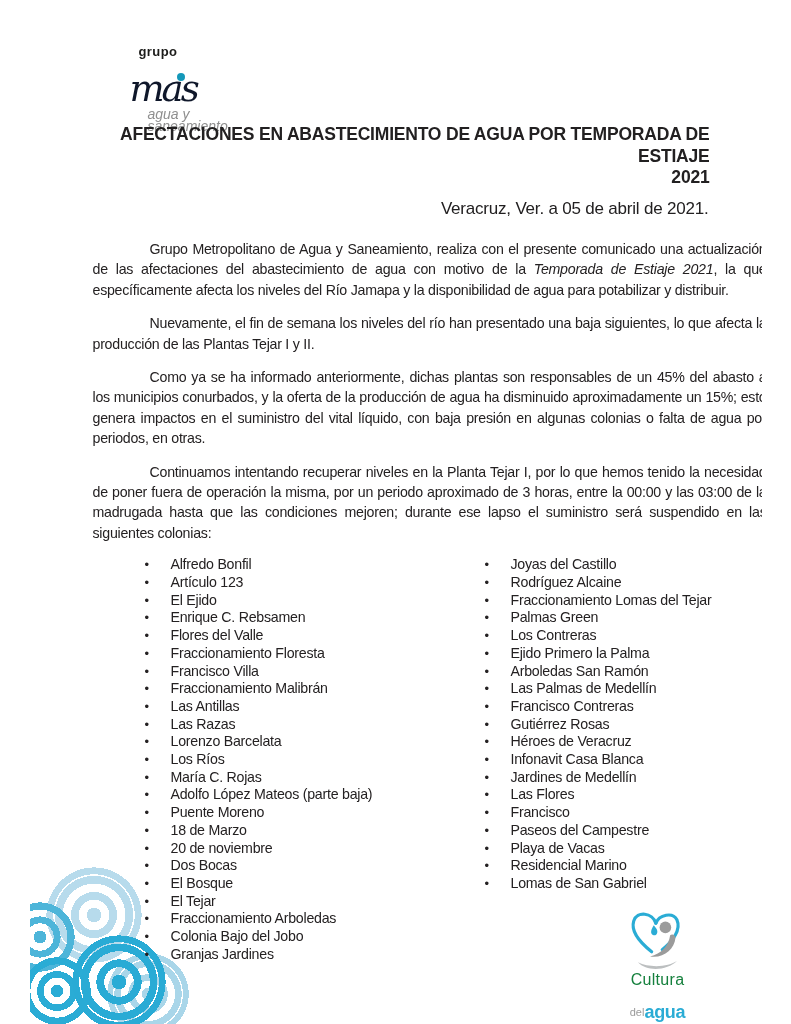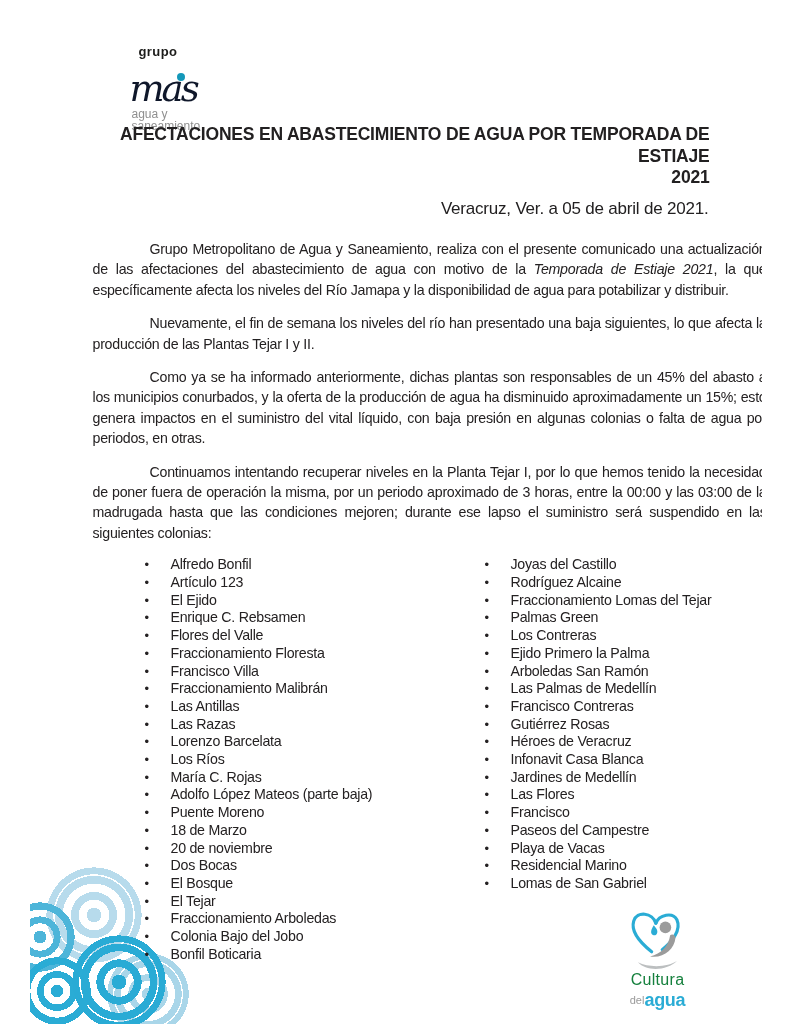--- a/index.html
+++ b/index.html
@@ -8,21 +8,21 @@
     background:#ffffff; overflow:hidden;
     font-family:"Liberation Sans", sans-serif; color:#262324;
   }
 
   
   .brand { position:absolute; left:100px; top:44px; z-index:2; }
   .brand-grupo { font-size:13px; font-weight:bold; color:#1d1d1b; letter-spacing:.4px; margin-left:9px; }
   .brand-script { position:relative; font-family:"DejaVu Serif", serif; font-style:italic; font-weight:normal;
                   font-size:37px; line-height:30px; letter-spacing:-3px; color:#0f172a;margin-top:15px; }
   .brand-dot { position:absolute; left:47px; top:-1px; width:8px; height:8px; border-radius:50%; background:#1498b9; }
-  .brand-tagline { font-size:12px; line-height:12px; color:#8f8f8f; margin-top:4px; margin-left:2px; }
+  .brand-tagline { font-size:14px; line-height:12px; color:#8f8f8f; margin-top:4px; margin-left:18px;font-style:italic; }
 
   
   .header { position:absolute; top:124px; left:55px; right:52px; text-align:right; z-index:2; }
   .title { font-size:17.5px; font-weight:bold; letter-spacing:-.2px; line-height:21.5px; color:#222021; }
   .subtitle { font-size:16.5px; font-weight:bold; letter-spacing:-.2px; margin-top:1px; color:#222021; }
   .dateline { position:absolute; top:199px; right:53px; font-size:17px; letter-spacing:-.2px;
               font-weight:normal; color:#222021; z-index:2; }
 
   
   .content { position:absolute; top:239px; left:63px; width:674px; z-index:2;
@@ -48,21 +48,21 @@
   .rings-pale-top    { --c:#b7dbec; left:15px;  top:866px; width:98px; height:98px; }
   .rings-pale-right  { --c:#a9d6e9; left:76px;  top:952px; width:84px; height:84px; }
   .rings-med-left    { --c:#4db5d9; left:-26px; top:901px; width:72px; height:72px; }
   .rings-small-left  { --c:#2aacd5; left:-8px;  top:956px; width:70px; height:70px; }
   .rings-bright-big  { --c:#29abd5; left:41px;  top:934px; width:96px; height:96px; }
 
   
   .cultura { position:absolute; right:44px; top:903px; width:120px; text-align:center; z-index:2; }
   .cultura svg { display:block; margin:0 auto; }
   .cultura-line1 { font-size:16px; color:#15803d; letter-spacing:.3px; margin-top:-2px; }
-  .cultura-line2 { line-height:14px; margin-top:4px; }
+  .cultura-line2 { line-height:14px; margin-top:16px; }
   .cultura-del  { font-size:11px; color:#9a9a9a; vertical-align:2px; }
   .cultura-agua { font-size:18px; font-weight:bold; color:#2aacd5; letter-spacing:-.3px; }
 </style>
 </head>
 <body>
 
 <div class="page">
 
   <div class="rings r4 rings-pale-top"></div>
   <div class="rings r4 rings-pale-right"></div>
@@ -183,21 +183,21 @@
             <li>
               <span class="bullet">•</span>
               <span>Fraccionamiento Arboledas</span>
             </li>
             <li>
               <span class="bullet">•</span>
               <span>Colonia Bajo del Jobo</span>
             </li>
             <li>
               <span class="bullet">•</span>
-              <span>Bonfil Boticaria</span>
+              <span>Granjas Jardines</span>
             </li>
           </ul>
       </div>
       <div class="col col-right">
         <ul>
             <li>
               <span class="bullet">•</span>
               <span>Joyas del Castillo</span>
             </li>
             <li>

